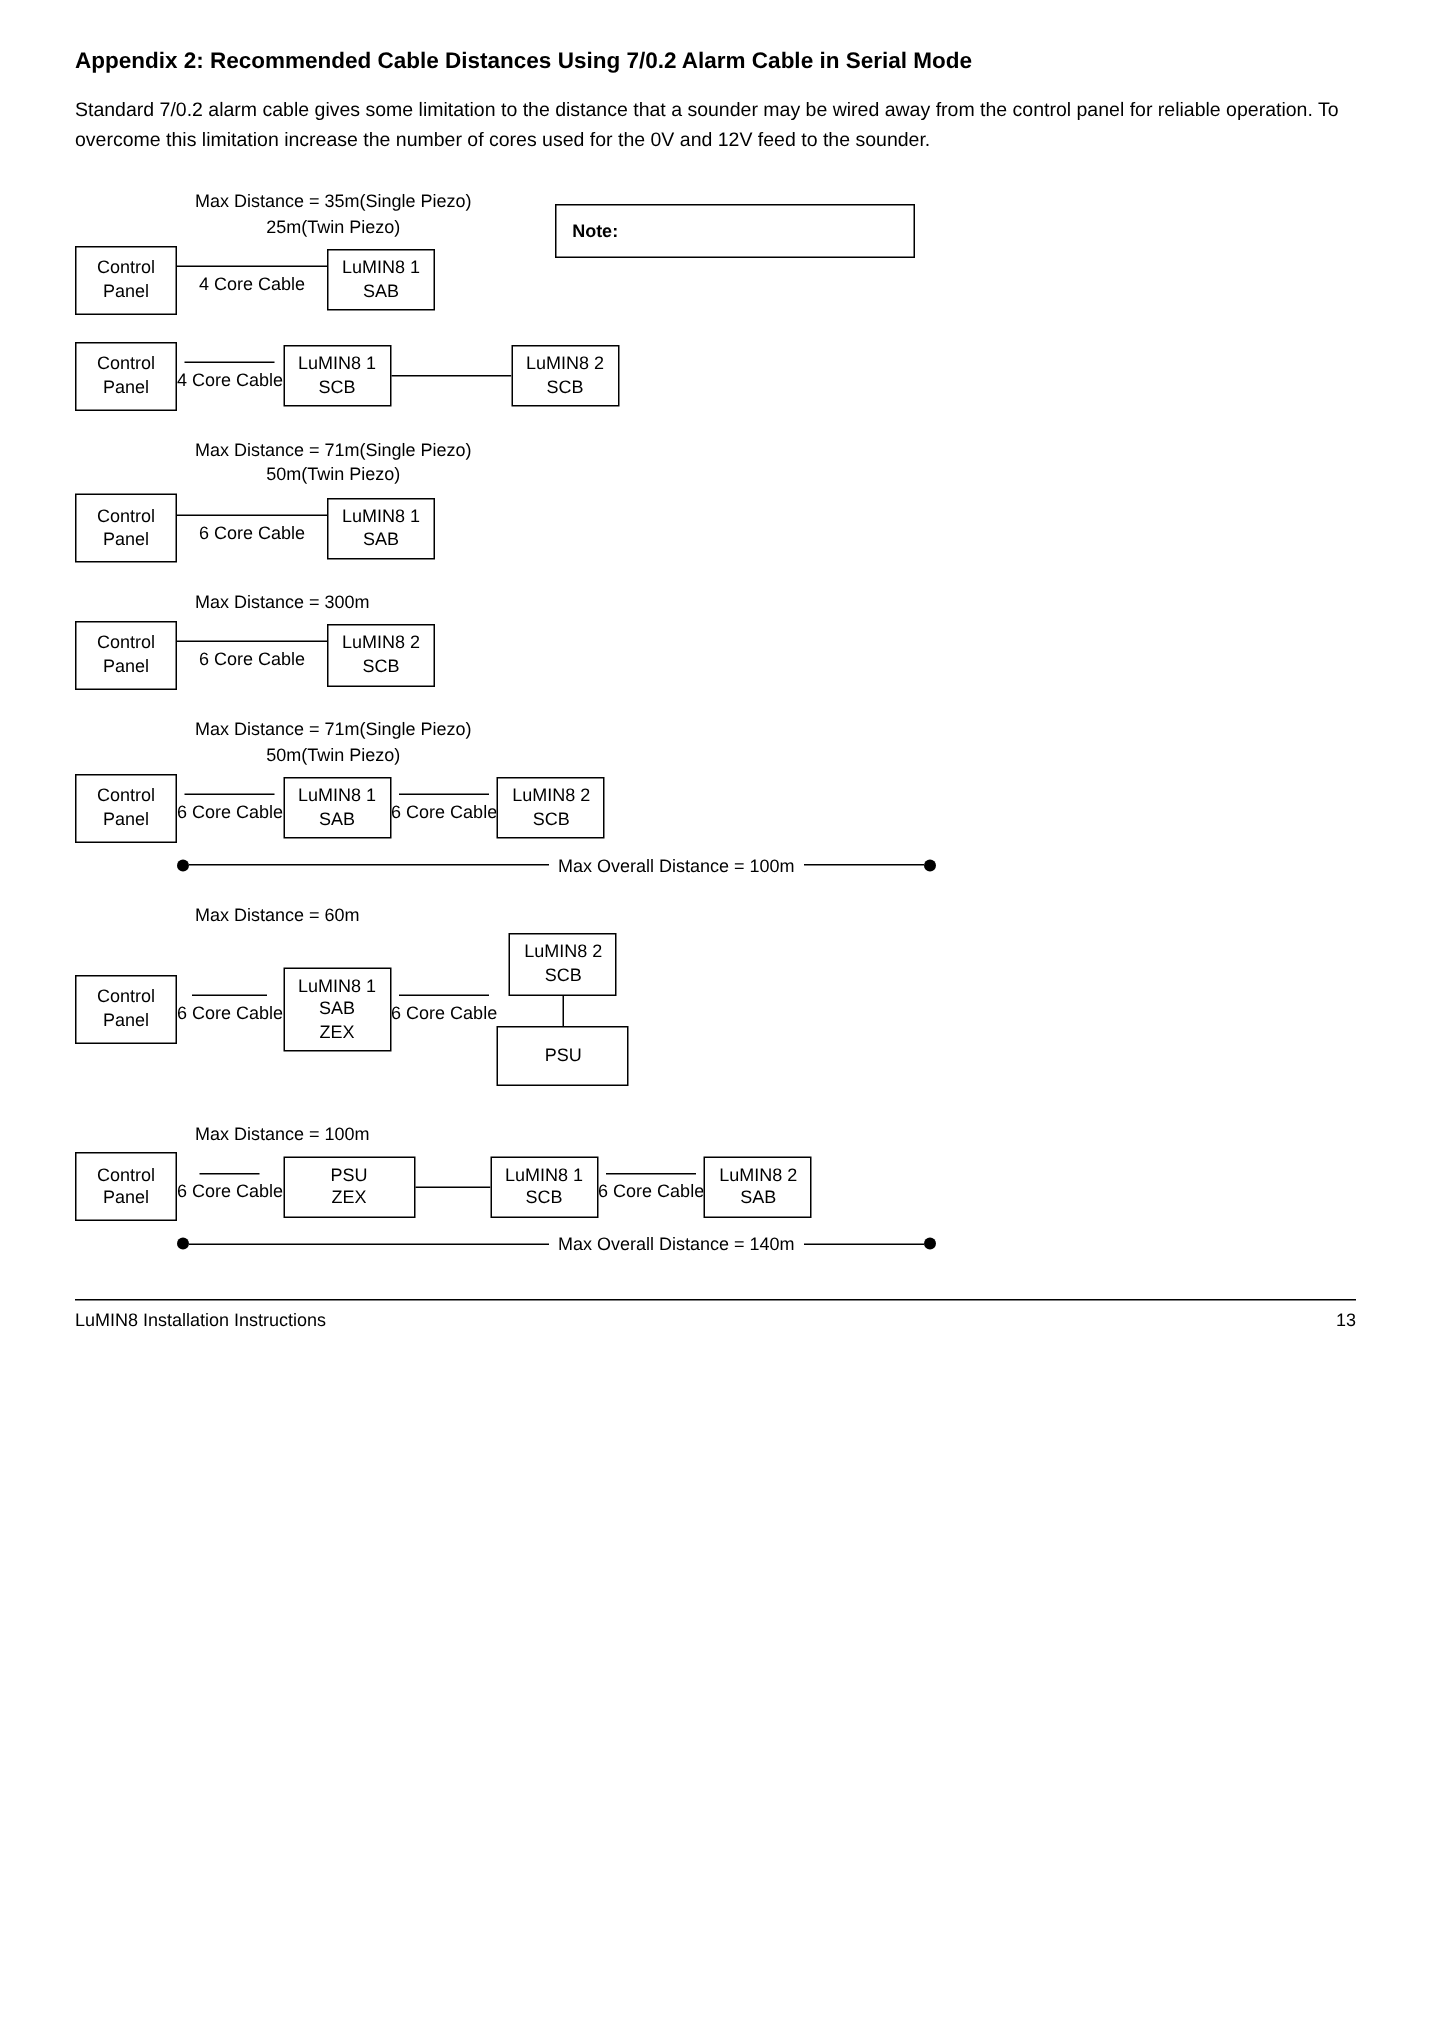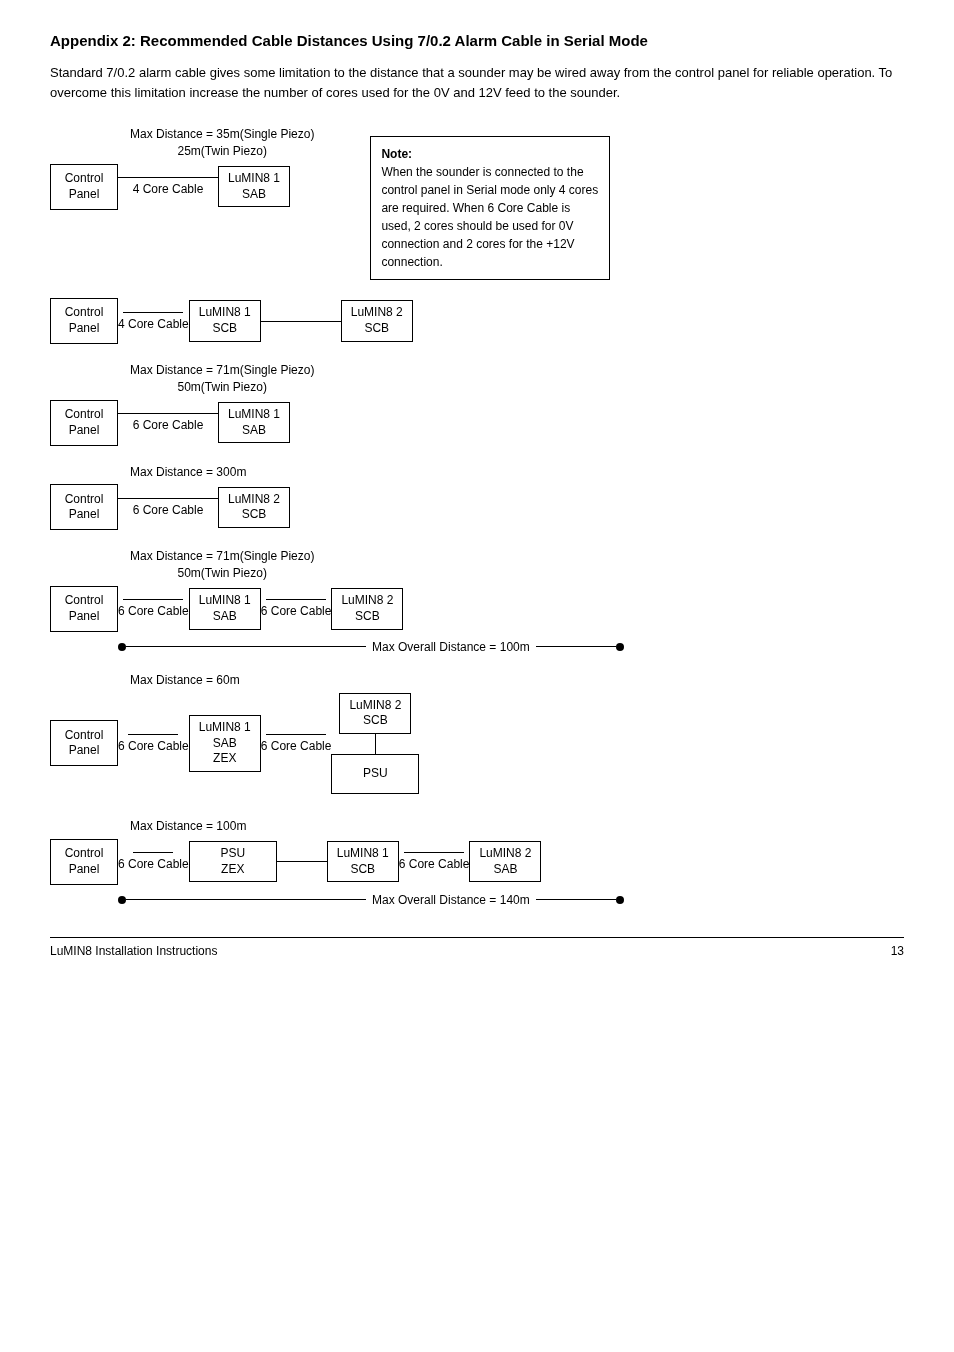--- a/index.html
+++ b/index.html
@@ -174,21 +174,20 @@
             </div>
             <div class="box box-device">LuMIN8 1<br>SAB</div>
           </div>
         </div>
       </div>
 
       <div style="margin-left:40px; margin-top:10px;">
         <div class="note-box">
           <span><strong>Note:</strong></span>
           <br>
-          <span>When the sounder is connected to the control panel in Serial mode only 4 cores are required. When 6 Core Cable is used, 2 cores should be used for 0V connection and 2 cores for the +12V connection.</span>
         </div>
       </div>
     </div>
   </div>
 
   <div class="section-wrapper">
     <div class="flex-row" style="align-items:center; margin-bottom:4px;">
       <div class="box box-control-panel">Control<br>Panel</div>
       <div style="display:flex; flex-direction:column; align-items:center;">
         <div class="h-line" style="width:60px;"></div>

